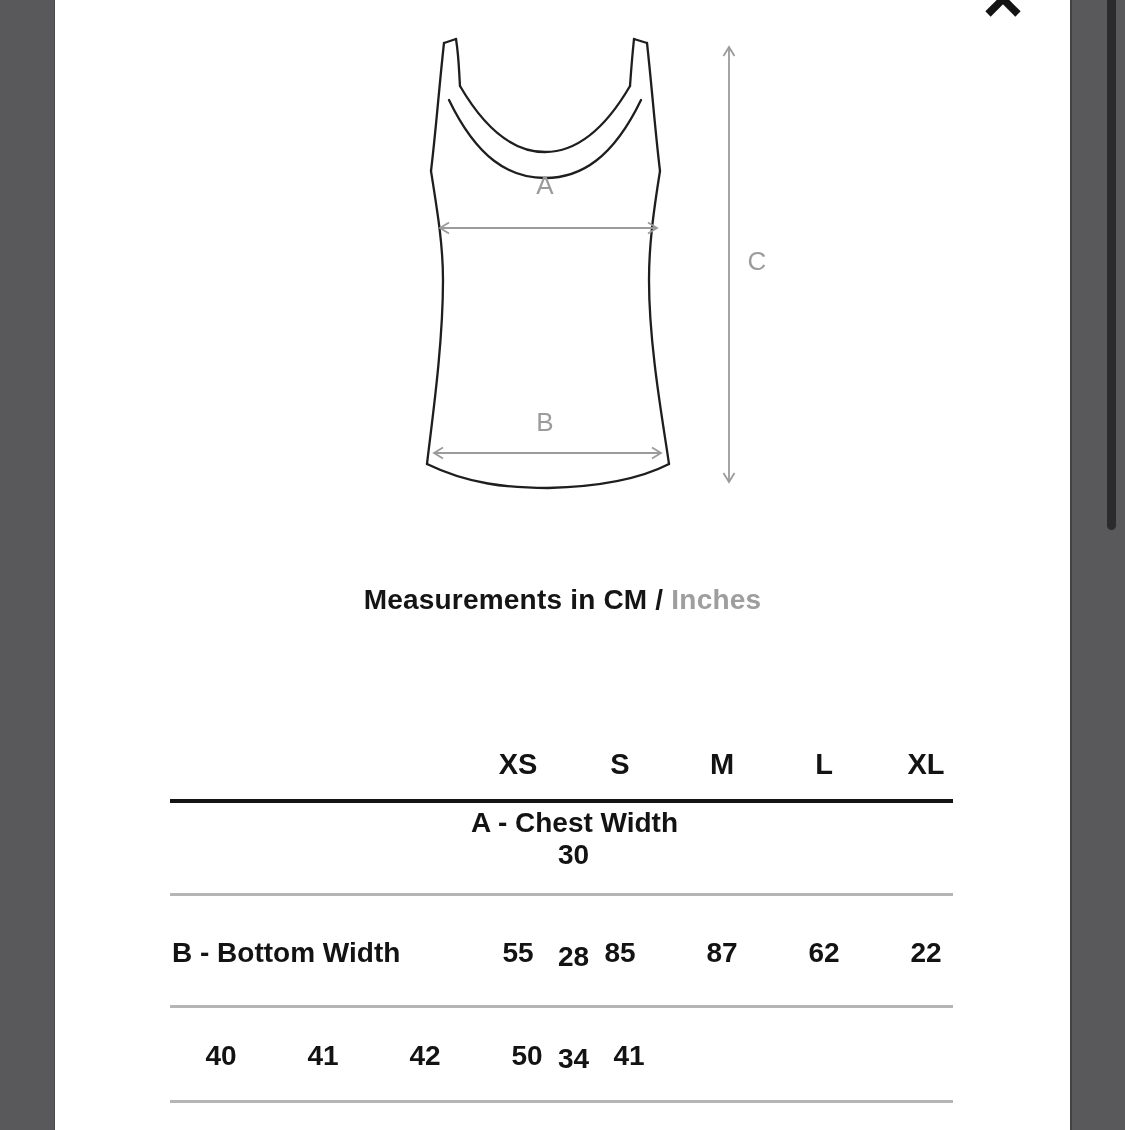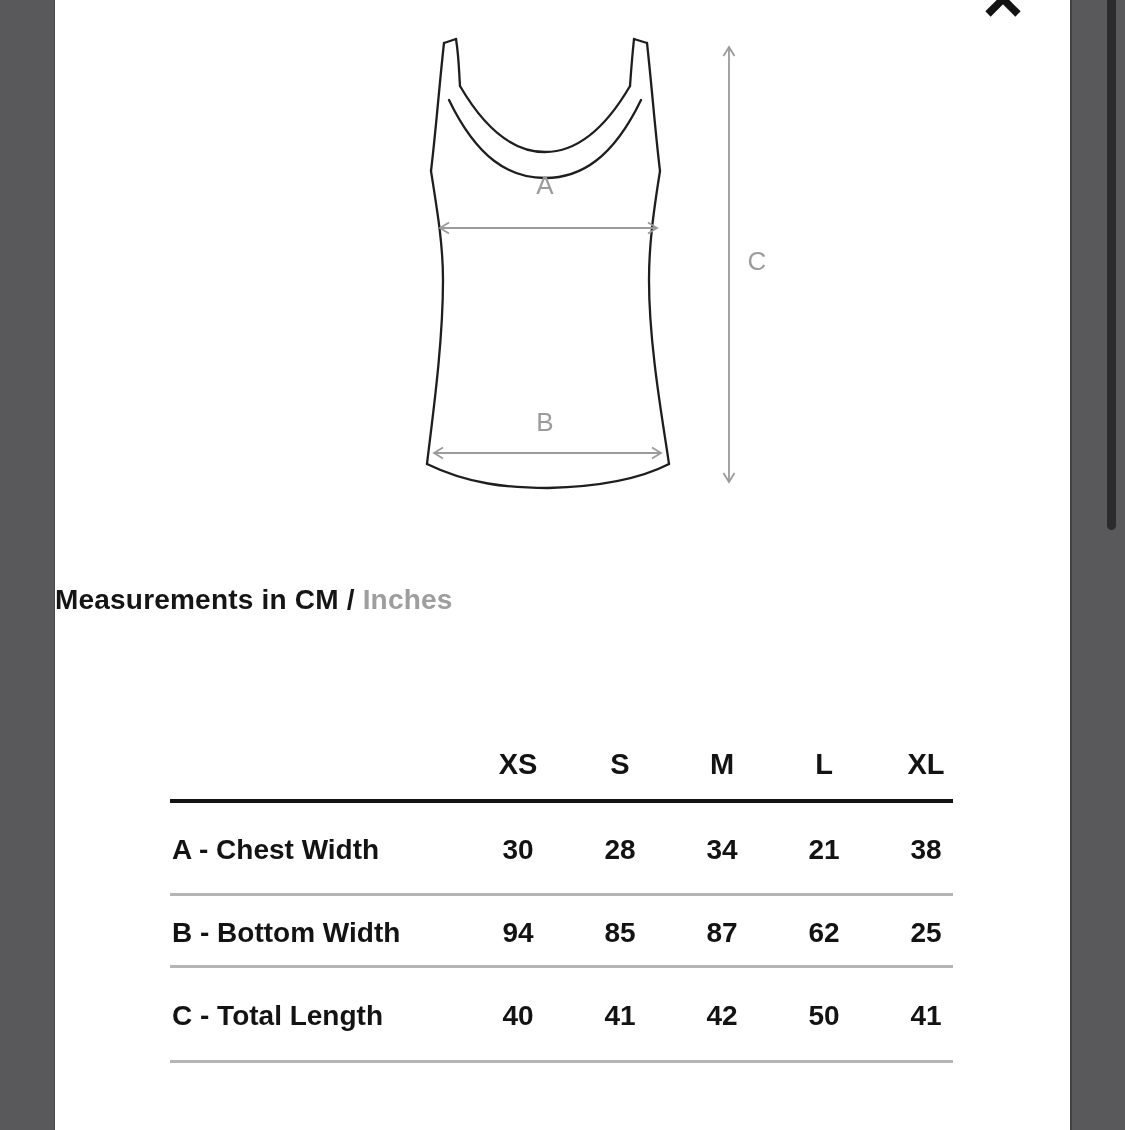--- a/index.html
+++ b/index.html
@@ -47,34 +47,35 @@
     color: #9b9b9b; line-height: 30px;
   }
   .label-a { left: 523px; top: 170px; }
   .label-b { left: 523px; top: 407px; }
   .label-c { left: 735px; top: 246px; }
 
   
   .units-title {
     position: absolute;
     left: 55px; top: 584px; width: 1015px;
+    text-align: center;
     font-size: 28px; font-weight: 700;
     line-height: 32px;
     color: #151515;
     letter-spacing: 0.2px;
   }
   .units-title .unit-secondary { color: #9e9e9e; margin-left: 8px; }
 
   
   .size-table { position: absolute; left: 170px; top: 729px; width: 807px; }
   .trow, .thead { display: flex; align-items: center; }
   .thead { height: 70px; padding-bottom: 0; font-size: 29px; font-weight: 700; }
   .trow  { padding-top: 4px; font-size: 28px; font-weight: 700; }
-  .row-a { height: 90px; }
-  .row-b { height: 69px; }
+  .row-a { height: 90px; flex-direction: column; }
+  .row-b { height: 109px; }
   .row-c { height: 92px; }
   .col-label { flex: 1 1 auto; padding-left: 2px; text-align: left; }
   .col-val   { flex: 0 0 102px; width: 102px; text-align: center; }
   .hline { width: 783px; height: 4px; background: #141414; }
   .row-divider { width: 783px; height: 3px; background: #b5b5b5; }
 </style>
 </head>
 <body>
 
 <div class="backdrop backdrop-left"></div>
@@ -141,30 +142,29 @@
     <div class="col-val">30</div>
     <div class="col-val">28</div>
     <div class="col-val">34</div>
     <div class="col-val">21</div>
     <div class="col-val">38</div>
   </div>
   <div class="row-divider"></div>
 
   <div class="trow row-b">
     <div class="col-label">B - Bottom Width</div>
-    <div class="col-val">94</div>
+    <div class="col-val">55</div>
     <div class="col-val">85</div>
     <div class="col-val">87</div>
     <div class="col-val">62</div>
-    <div class="col-val">25</div>
+    <div class="col-val">22</div>
   </div>
   <div class="row-divider"></div>
 
   <div class="trow row-c">
-    <div class="col-label">C - Total Length</div>
     <div class="col-val">40</div>
     <div class="col-val">41</div>
     <div class="col-val">42</div>
     <div class="col-val">50</div>
     <div class="col-val">41</div>
   </div>
   <div class="row-divider"></div>
 
 </div>
 

